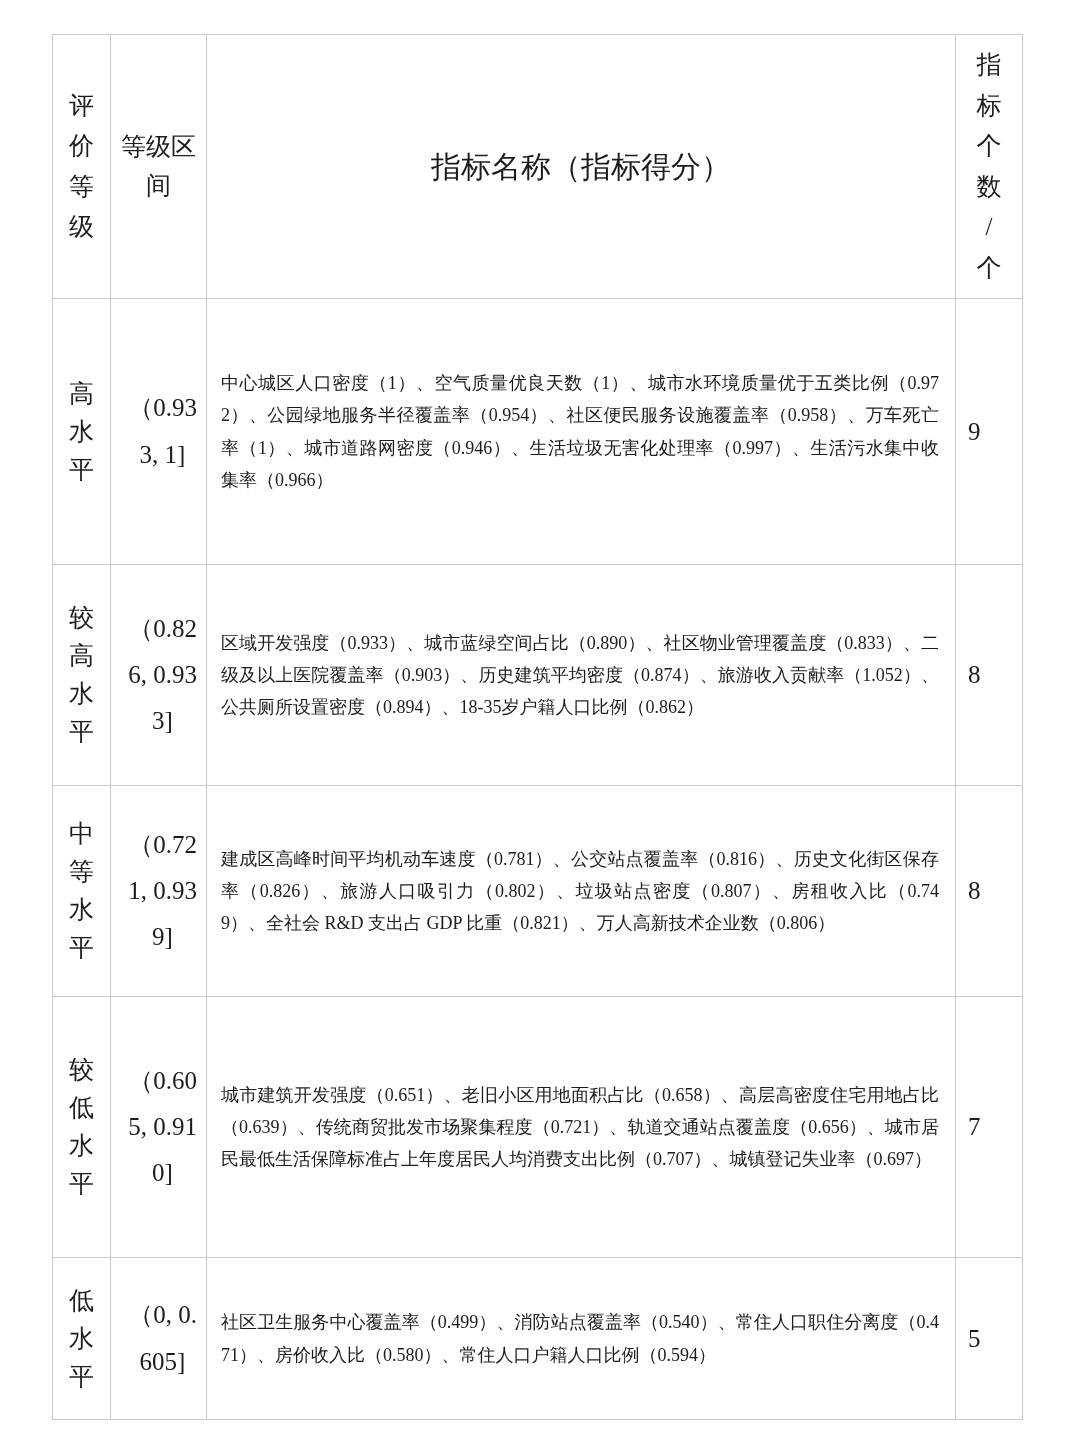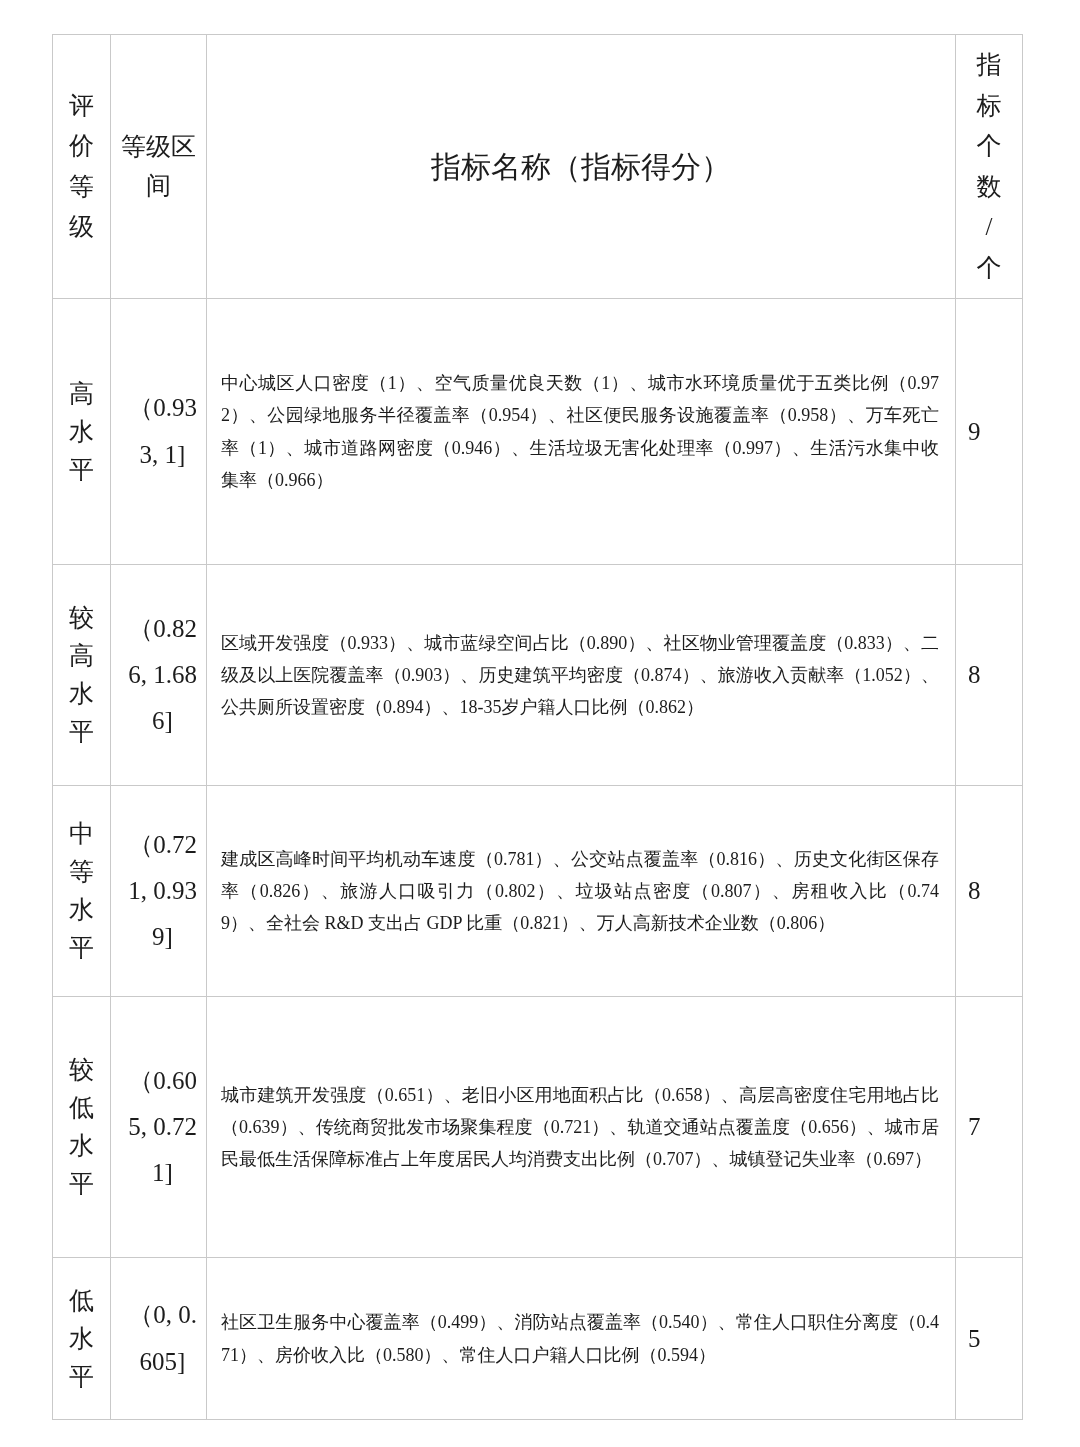--- a/index.html
+++ b/index.html
@@ -154,21 +154,21 @@
         <td>
           <div class="count">9</div>
         </td>
       </tr>
 
       <tr class="r-2">
         <td>
           <div class="vtext"><span class="ch">较</span><span class="ch">高</span><span class="ch">水</span><span class="ch">平</span></div>
         </td>
         <td>
-          <div class="interval">（0.826, 1.686]</div>
+          <div class="interval">（0.826, 0.933]</div>
         </td>
         <td>
           <div class="names">区域开发强度（0.933）、城市蓝绿空间占比（0.890）、社区物业管理覆盖度（0.833）、二级及以上医院覆盖率（0.903）、历史建筑平均密度（0.874）、旅游收入贡献率（1.052）、公共厕所设置密度（0.894）、18-35岁户籍人口比例（0.862）</div>
         </td>
         <td>
           <div class="count">8</div>
         </td>
       </tr>
 
       <tr class="r-3">
@@ -184,21 +184,21 @@
         <td>
           <div class="count">8</div>
         </td>
       </tr>
 
       <tr class="r-4">
         <td>
           <div class="vtext"><span class="ch">较</span><span class="ch">低</span><span class="ch">水</span><span class="ch">平</span></div>
         </td>
         <td>
-          <div class="interval">（0.605, 0.721]</div>
+          <div class="interval">（0.605, 0.910]</div>
         </td>
         <td>
           <div class="names">城市建筑开发强度（0.651）、老旧小区用地面积占比（0.658）、高层高密度住宅用地占比（0.639）、传统商贸批发市场聚集程度（0.721）、轨道交通站点覆盖度（0.656）、城市居民最低生活保障标准占上年度居民人均消费支出比例（0.707）、城镇登记失业率（0.697）</div>
         </td>
         <td>
           <div class="count">7</div>
         </td>
       </tr>
 
       <tr class="r-5">

